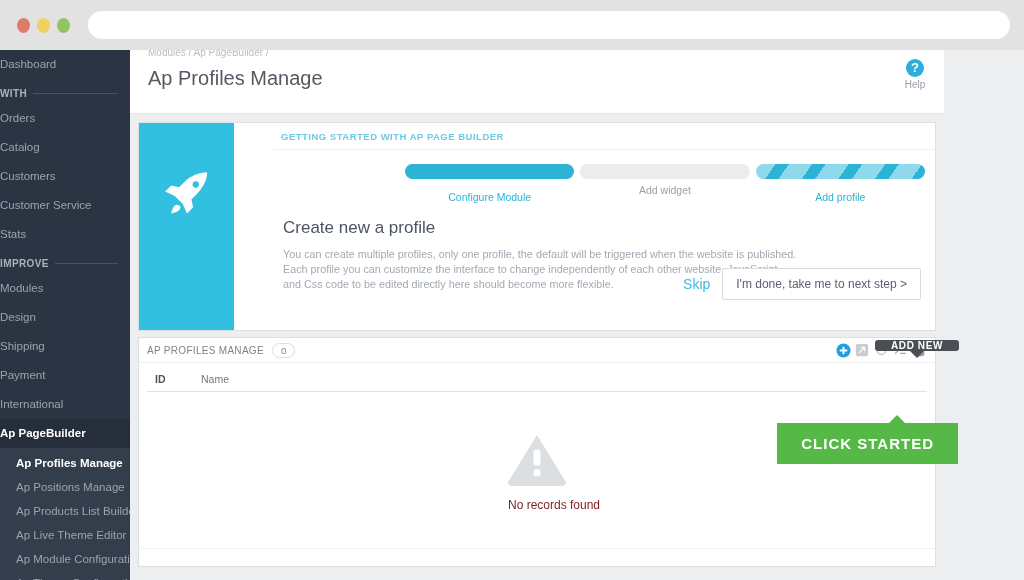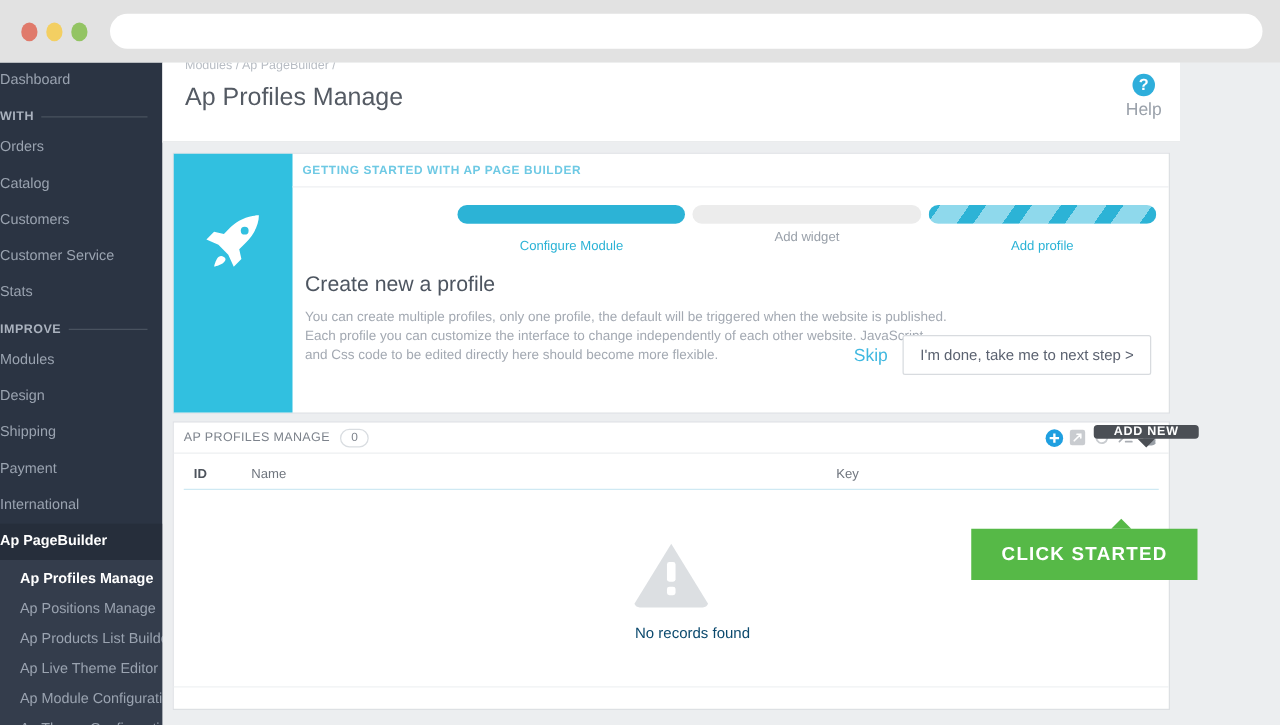--- a/index.html
+++ b/index.html
@@ -105,37 +105,37 @@
   .help-btn {
     position: absolute; right: 8px; top: 9px;
     width: 42px; text-align: center; cursor: pointer;
   }
   .help-circle {
     width: 18px; height: 18px; border-radius: 50%;
     background: #2eaedb; color: #fff;
     font-size: 13px; font-weight: bold; line-height: 18px;
     margin: 0 auto 2px auto;
   }
-  .help-label { font-size: 14px; color: #9aa1aa; }
+  .help-label { font-size: 10px; color: #9aa1aa; }
 
   
   .onboard {
     margin: 8px 8px 0 8px;
     background: #ffffff;
     border: 1px solid #dde0e3;
     display: flex;
     height: 209px;
     position: relative;
   }
   .onboard-art {
     width: 95px; background: #31c0e0;
     display: flex; align-items: flex-start; justify-content: center;
     padding-top: 44px;
   }
-  .onboard-body { flex: 1; position: relative; }
+  .onboard-body { flex: 1; position: relative; padding-left: 39px; }
   .onboard-label {
     color: #6ec9e4; font-size: 9.5px; font-weight: bold;
     letter-spacing: .5px;
     padding: 8px 0 7px 8px;
     border-bottom: 1px solid #eef0f2;
   }
   .steps {
     display: flex; gap: 6px;
     padding: 14px 10px 0 132px;
   }
@@ -235,21 +235,21 @@
     font-size: 10.5px; color: #6f757e;
     border-bottom: 1px solid #cfe9f3;
     margin: 0 8px;
   }
   .col-id { width: 46px; font-weight: bold; color: #4e545d; }
   .col-name { flex: 1; }
   .col-key { width: 250px; text-align: left; }
   .empty-state {
     text-align: center; padding: 40px 0 36px 0;
   }
-  .empty-text { font-size: 12px; color: #0c4a6e; margin-top: 7px; padding-left: 34px; }
+  .empty-text { font-size: 12px; color: #7f1d1d; margin-top: 7px; padding-left: 34px; }
   .panel-foot { height: 18px; border-top: 1px solid #f0f2f4; }
 
   
   .cta-wrap { text-align: center; padding-top: 18px; }
 </style>
 </head>
 <body>
 
 <div class="browser-bar">
   <div class="traffic-lights">
@@ -388,21 +388,20 @@
               <rect x="1.5" y="10.5" width="11" height="2.6" fill="#9aa0a7"></rect>
               <ellipse cx="7" cy="13.2" rx="5.5" ry="2.2" fill="#9aa0a7"></ellipse>
             </svg>
           </span>
         </div>
       </div>
 
       <div class="grid-head">
         <span class="col-id">ID</span>
         <span class="col-name">Name</span>
-        <span class="col-key">Key</span>
       </div>
 
       <div class="empty-state">
         <svg width="64" height="55" viewBox="0 0 64 56" aria-hidden="true">
           <path d="M32 3L62 52a5 5 0 0 1-4.3 3H6.3A5 5 0 0 1 2 52z" fill="#dcdfe2"></path>
           <rect x="28.5" y="18" width="7" height="16" rx="2" fill="#ffffff"></rect>
           <rect x="28.5" y="38" width="7" height="7" rx="2" fill="#ffffff"></rect>
         </svg>
         <div class="empty-text">No records found</div>
       </div>

